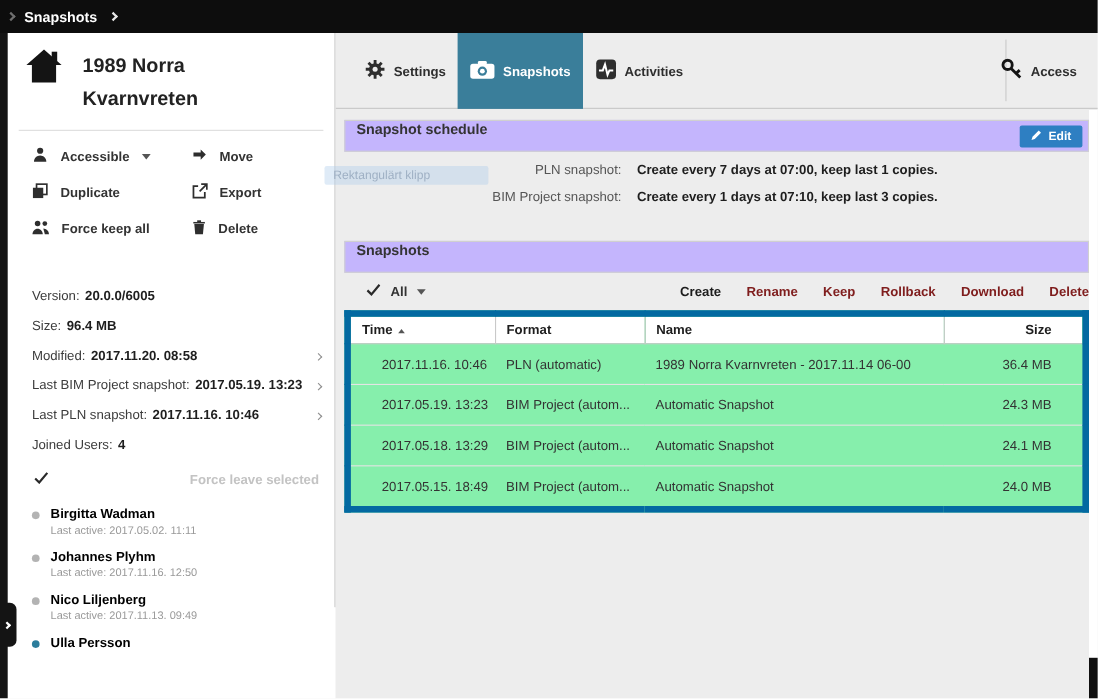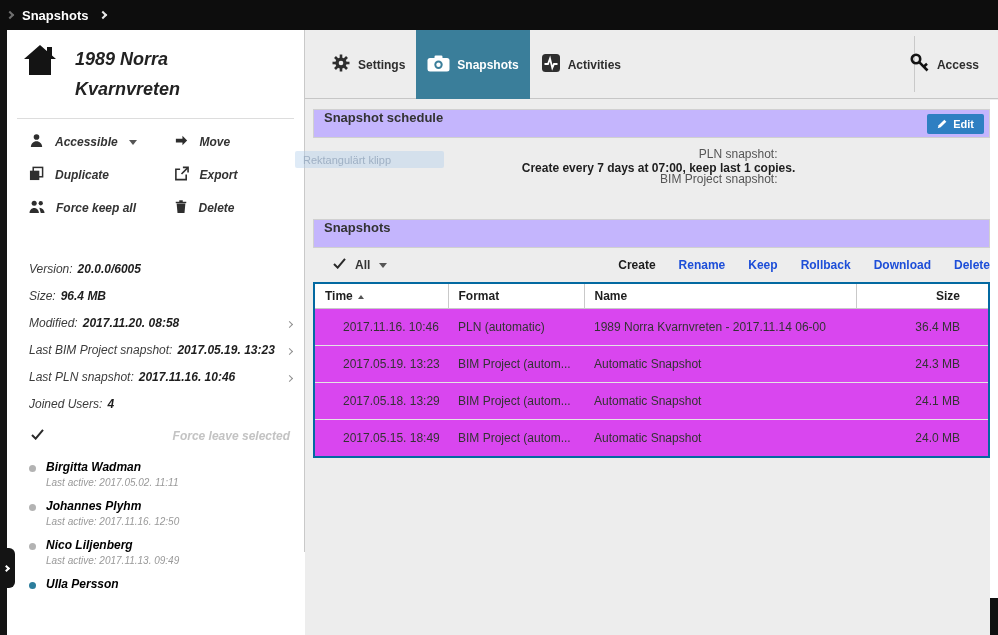--- a/index.html
+++ b/index.html
@@ -17,21 +17,21 @@
   .topbar .chev-lit { color:#e8e8e8; }
 
   
   .left-strip { position:absolute; left:0; top:30px; width:7px; height:605px; background:#141414; z-index:6; }
   .strip-handle { position:absolute; left:0; top:548px; width:15px; height:40px; background:#141414;
     border-radius:0 6px 6px 0; display:flex; align-items:center; justify-content:center; z-index:7; cursor:pointer; }
   .strip-handle .chev { color:#fff; width:5px; height:5px; margin-left:-2px; }
 
   
   .sidebar { position:absolute; left:7px; top:30px; width:298px; height:522px; background:#fff;
-    border-right:1px solid #c9c9c9; font-size:12px; z-index:2;font-style:italic; }
+    border-right:1px solid #c9c9c9; font-size:12px; z-index:2; }
   .project-head { display:flex; align-items:flex-start; padding:14px 18px 8px 16px; }
   .project-title { margin-left:18px; font-size:18px; font-weight:bold; color:#222; line-height:30px; }
   .sidebar-divider { border-top:1px solid #ddd; margin:6px 10px 0 10px; }
 
   .actions-grid { display:grid; grid-template-columns:1.18fr 1fr; padding:14px 8px 12px 22px; row-gap:15px; }
   .action { display:flex; align-items:center; gap:11px; font-weight:bold; color:#333; cursor:pointer; }
   .action svg { flex:0 0 auto; }
 
   .caret-down { display:inline-block; width:0; height:0; border-left:4px solid transparent;
     border-right:4px solid transparent; border-top:5px solid #555; }
@@ -69,37 +69,37 @@
 
   .section-bar { position:relative; height:29px; background:#c4b5fd; border:1px solid #d0d0d0;
     display:flex; align-items:flex-start; font-weight:bold; font-size:13px; color:#333; padding-left:10px; }
   .snapshots-bar { margin-top:10px; }
 
   .edit-btn { position:absolute; right:5px; top:4px; height:20px; background:#2e7fc2; color:#fff;
     font-size:11px; font-weight:bold; border:none; border-radius:2px; display:flex; align-items:center;
     gap:5px; padding:0 10px; cursor:pointer; font-family:"Liberation Sans", sans-serif; }
 
   .schedule-rows { padding:9px 0 12px 0; }
-  .sched-row { display:flex; height:25px; align-items:center; font-size:12px;flex-direction:column; }
+  .sched-row { display:flex; height:25px; align-items:flex-start; font-size:12px; }
   .sched-label { width:252px; text-align:right; color:#555; }
   .sched-value { margin-left:14px; font-weight:bold; color:#1e1e1e; }
 
   .clip-overlay { position:absolute; left:295px; top:151px; width:149px; height:17px;
     background:rgba(176,206,236,0.40); border-radius:2px; display:flex; align-items:center;
     padding:0 8px; font-size:11px; color:#9fb0c4; z-index:5; pointer-events:none; }
 
   .toolbar { display:flex; align-items:center; height:34px; padding:0 0 0 20px;
     font-size:12px; font-weight:bold; }
   .filter-group { display:flex; align-items:center; gap:9px; cursor:pointer; }
   .toolbar-actions { margin-left:auto; display:flex; gap:23px; }
   .action-link { cursor:pointer; color:#1c1c1c; }
-  .action-link.disabled { color:#1d4ed8; }
-
-  table.snap-table { width:100%; border-collapse:collapse; table-layout:fixed; background:#d946ef;
-    font-size:12px; border:2px solid #0369a1; }
+  .action-link.disabled { color:#7f1d1d; }
+
+  table.snap-table { width:100%; border-collapse:collapse; table-layout:fixed; background:#86efac;
+    font-size:12px; border:6px solid #0369a1; }
   .snap-table col.c-time { width:134px; } .snap-table col.c-format { width:136px; }
   .snap-table col.c-name { width:272px; } .snap-table col.c-size { width:auto; }
   .snap-table th { font-weight:bold; text-align:left; padding:5px 10px; border:1px solid #c9c9c9;
     color:#1e1e1e; background:#fff; cursor:pointer; white-space:nowrap; overflow:hidden; }
   .snap-table th.col-size { text-align:right; padding-right:28px; }
   .snap-table td { padding:11px 10px; border-bottom:1px solid #e4e4e4; color:#333;
     white-space:nowrap; overflow:hidden; }
   .snap-table td.cell-time { padding-left:28px; }
   .snap-table td.cell-size { text-align:right; padding-right:28px; }
 
@@ -310,20 +310,21 @@
       </button>
     </div>
 
     <div class="schedule-rows">
       <div class="sched-row">
         <span class="sched-label">PLN snapshot:</span>
         <span class="sched-value">Create every 7 days at 07:00, keep last 1 copies.</span>
       </div>
       <div class="sched-row">
         <span class="sched-label">BIM Project snapshot:</span>
+        <span class="sched-value">Create every 1 days at 07:10, keep last 3 copies.</span>
       </div>
     </div>
 
     <div class="section-bar snapshots-bar">
       <span>Snapshots</span>
     </div>
 
     <div class="toolbar">
       <div class="filter-group">
         <span><svg width="13" height="11" viewBox="0 0 14 12">

